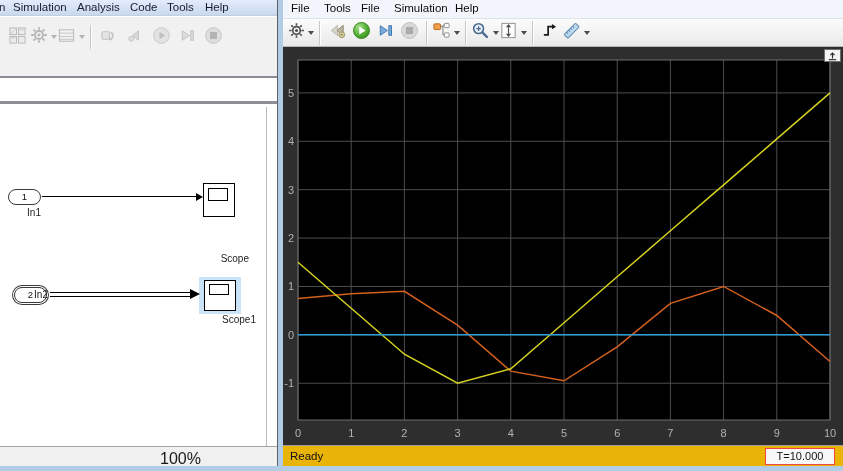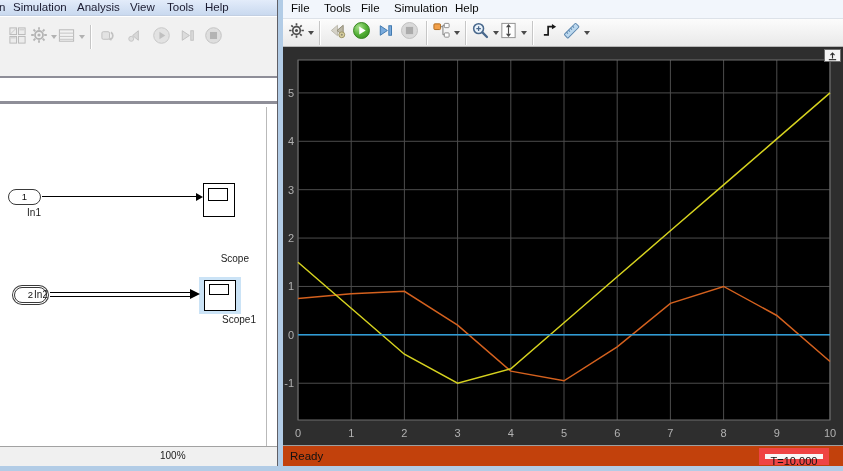--- a/index.html
+++ b/index.html
@@ -33,59 +33,59 @@
   .wire{position:absolute;border-top:1.4px solid #000;}
   .wire.double{height:5px;border-bottom:1.4px solid #000;}
   .ah{position:absolute;width:0;height:0;border-top:4px solid transparent;border-bottom:4px solid transparent;
       border-left:7px solid #000;}
   .ah.big{border-top-width:5.5px;border-bottom-width:5.5px;border-left-width:10px;}
   .scope-blk{position:absolute;width:32px;height:34px;background:#fff;border:1.5px solid #000;}
   .scope-inner{position:absolute;left:4px;top:4px;width:20px;height:13px;border:1px solid #000;background:#fff;}
   .sel-highlight{position:absolute;left:199px;top:277px;width:42px;height:37px;background:#cbe3f6;}
 
   .statusbar{position:absolute;left:0;top:446px;width:100%;height:20px;background:#f0f0f0;
-             border-top:1px solid #a2a2a2;font-size:10px;color:#1a1a1a;}
+             border-top:1px solid #a2a2a2;font-size:16px;color:#1a1a1a;}
   .zoomtxt{position:absolute;left:160px;top:3px;}
 
   
   .win-border-left{position:absolute;left:278px;top:0;width:5px;height:471px;background:#b2cce6;}
   .bottom-border{position:absolute;left:0;top:466px;width:843px;height:5px;background:#b2cce6;}
   .scope-window{position:absolute;left:283px;top:0;width:560px;height:466px;background:#f1f1f1;}
   .menubar2{position:absolute;left:0;top:0;width:100%;height:19px;background:#f2f6fc;
             border-bottom:1px solid #dde2e9;}
   .mi2{position:absolute;top:2px;font-size:11.5px;color:#0a0a0a;white-space:nowrap;}
   .toolbar2{position:absolute;left:0;top:19px;width:100%;height:28px;
             background:linear-gradient(#fcfcfc,#e9e9e9);border-bottom:1px solid #b6b6b6;
             display:flex;align-items:center;padding-left:5px;}
   .tbtn2{height:24px;min-width:24px;display:flex;align-items:center;justify-content:center;border-radius:3px;}
 
   .plot-region{position:absolute;left:0;top:47px;width:560px;height:398px;background:#2e2e2e;}
   #scope-plot-svg{position:absolute;left:0;top:0;}
   #scope-plot-svg text{font-family:"Liberation Sans",sans-serif;}
   .dock-btn{position:absolute;right:2px;top:2px;width:17px;height:13px;background:#f4f4f4;
             border:1px solid #6e6e6e;display:flex;align-items:center;justify-content:center;}
 
-  .statusbar2{position:absolute;left:0;top:445px;width:100%;height:21px;background:#c2410c;
+  .statusbar2{position:absolute;left:0;top:445px;width:100%;height:21px;background:#eab308;
               border-top:1px solid #9f9f9f;font-size:11.5px;color:#111;}
   .ready-txt{position:absolute;left:7px;top:4px;}
-  .tbox{position:absolute;right:14px;top:2px;width:70px;height:17px;border:6px solid #ef4444;
+  .tbox{position:absolute;right:8px;top:2px;width:70px;height:17px;border:1px solid #ef4444;
         background:#f8f8f8;font-size:11px;text-align:center;line-height:15px;color:#111;}
 </style>
 </head>
 <body>
 
 <div class="stage">
 
   <div class="editor-window">
 
     <div class="menubar">
       <span class="mi" style="left:-1px">n</span>
       <span class="mi" style="left:13px">Simulation</span>
       <span class="mi" style="left:77px">Analysis</span>
-      <span class="mi" style="left:130px">View</span>
+      <span class="mi" style="left:130px">Code</span>
       <span class="mi" style="left:167px">Tools</span>
       <span class="mi" style="left:205px">Help</span>
     </div>
 
     <div class="toolbar">
       <div class="tb-row">
         <div class="tbtn">
           <span><svg viewBox="0 0 20 20" width="19" height="19">
                 <g fill="#ececec" stroke="#b8b8b8">
                   <rect x="2" y="2" width="7" height="7"></rect>

